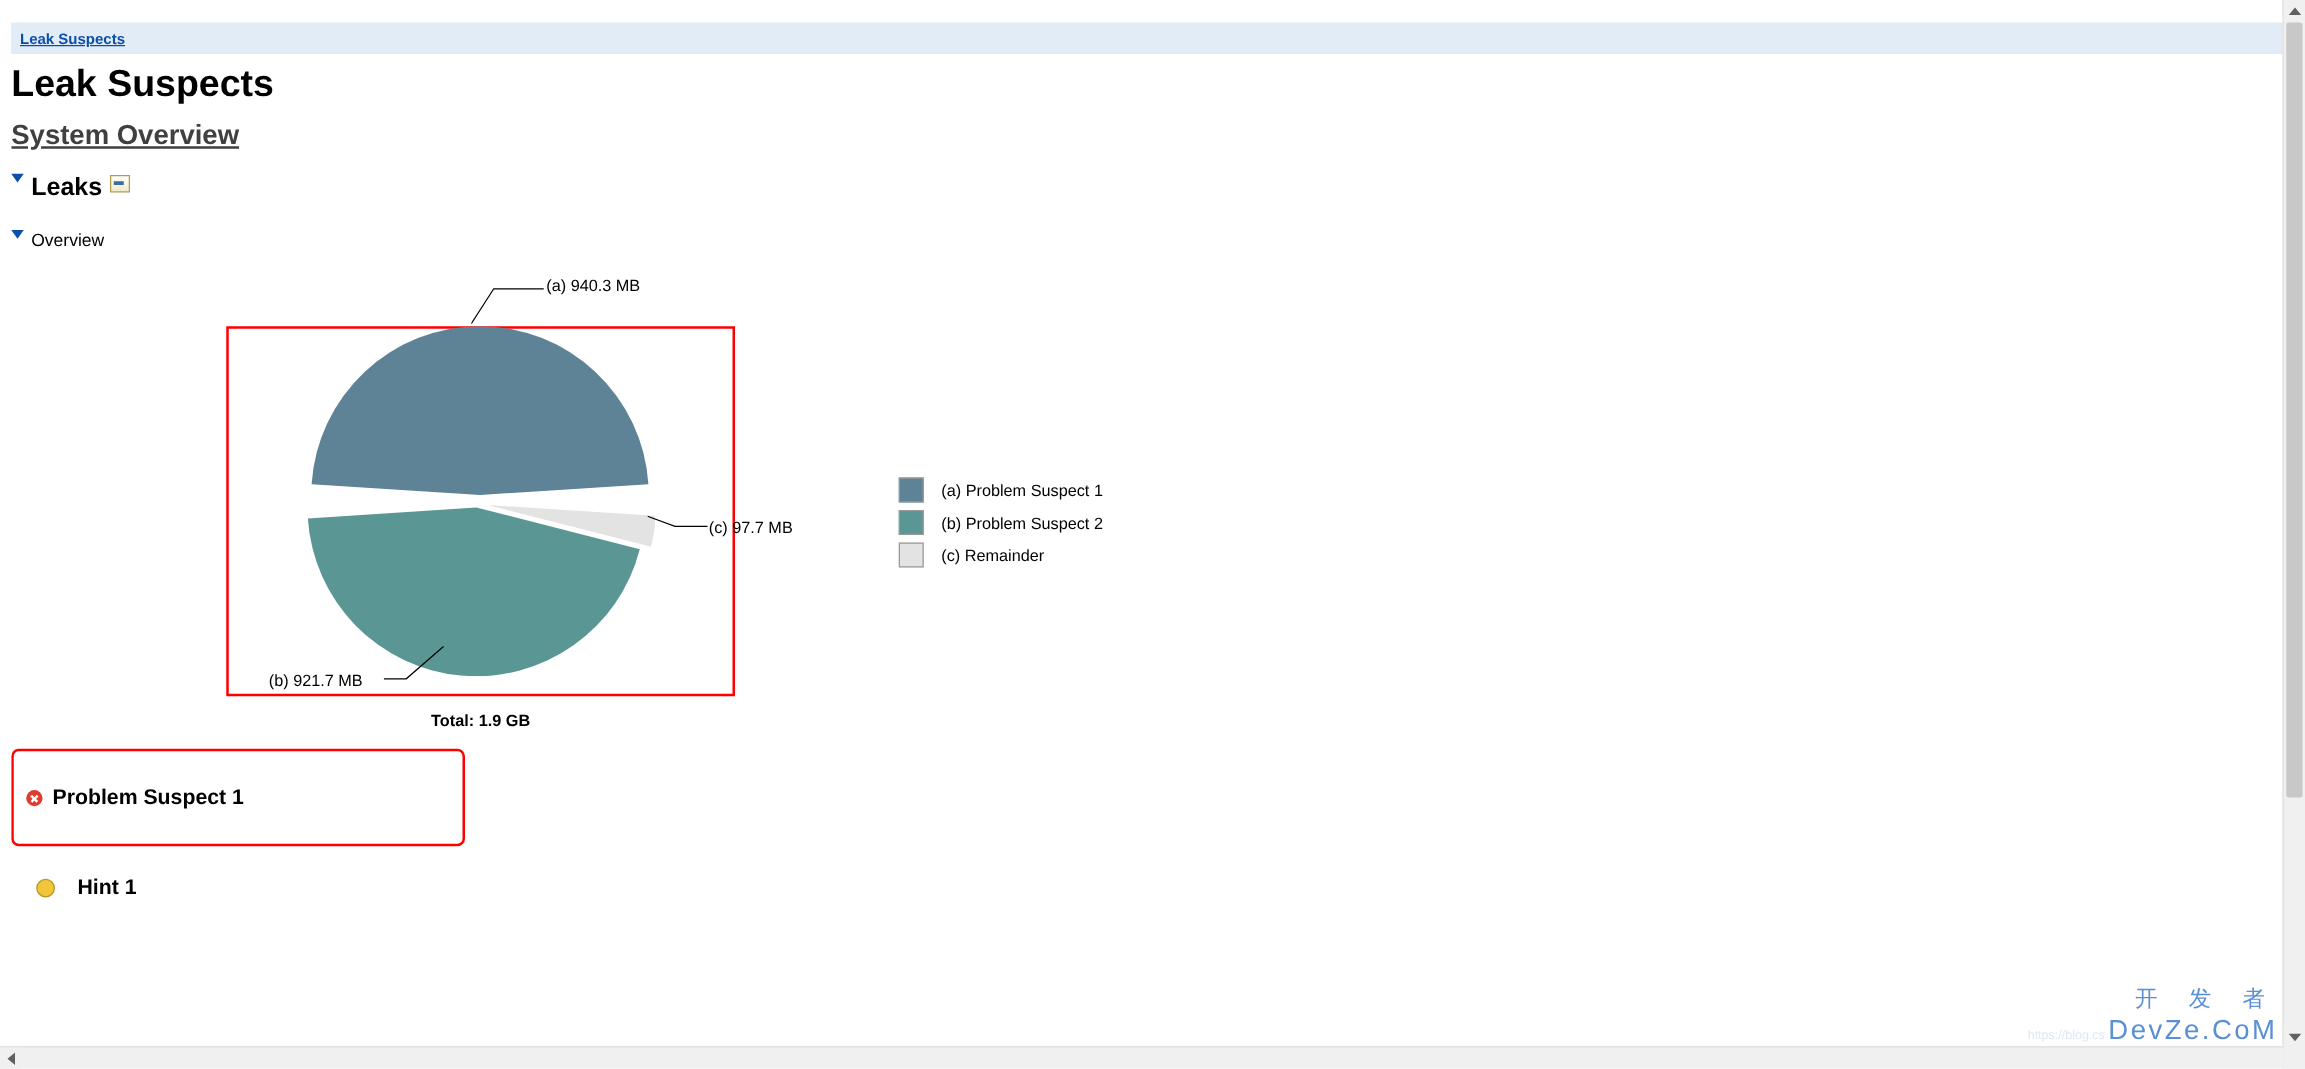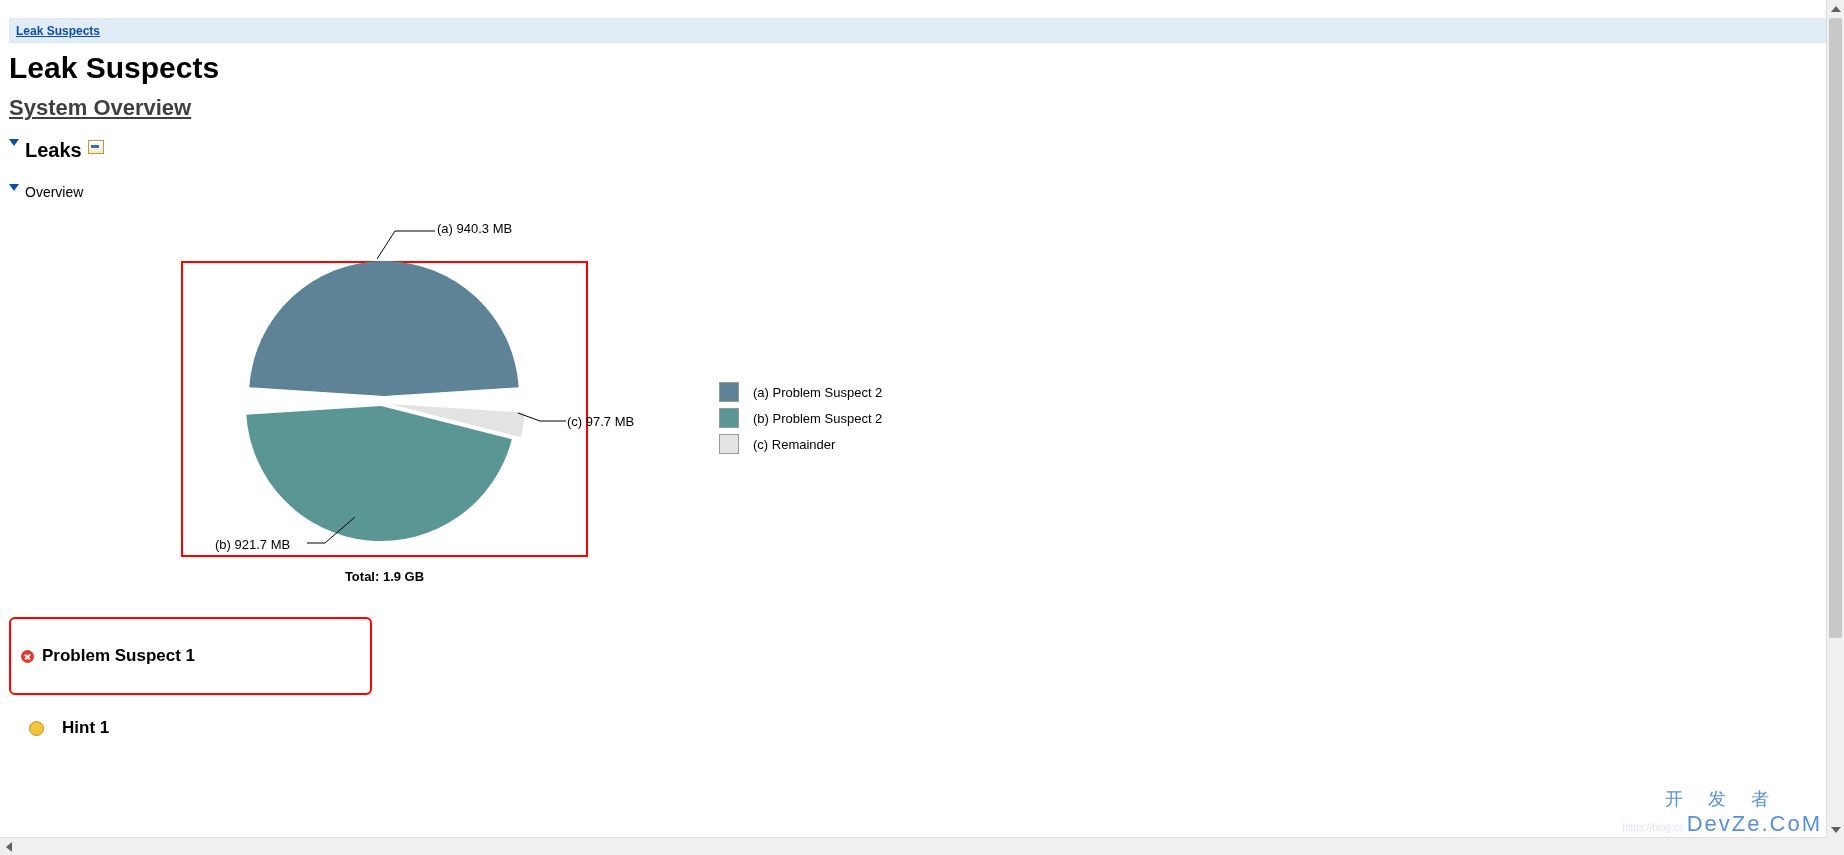--- a/index.html
+++ b/index.html
@@ -17,21 +17,21 @@
   .small-icon::after{content:"";position:absolute;left:2px;top:4px;width:8px;height:3px;background:#3a6ea5}
   .chart-zone{margin-top:21px;margin-left:10px}
   .chart-row{position:relative;width:950px;height:360px}
   .pie-frame{position:absolute;left:162px;top:40px;width:407px;height:296px;border:2px solid #ff0000;box-sizing:border-box}
   .callout{position:absolute;font-size:13px;color:#000;white-space:nowrap}
   svg.pie{position:absolute;left:225px;top:40px}
   .legend{position:absolute;left:700px;top:155px}
   .legend-item{display:flex;align-items:center;margin:6px 0;font-size:13px}
   .swatch{width:18px;height:18px;border:1px solid #999;margin-right:14px}
   .total-line{position:absolute;left:162px;top:348px;width:407px;text-align:center;font-weight:bold;font-size:13px}
-  .suspect-frame{margin-top:36px;width:363px;border:2px solid #ff0000;border-radius:6px;padding:4px 6px 4px 2px;box-sizing:border-box}
+  .suspect-frame{margin-top:18px;width:363px;border:2px solid #ff0000;border-radius:6px;padding:4px 6px 4px 2px;box-sizing:border-box}
   .suspect-row{display:flex;align-items:center;gap:8px;padding:6px 0}
   .err-icon{width:13px;height:13px;border-radius:50%;background:#e23b2e;position:relative;display:inline-block}
   .err-icon::before,.err-icon::after{content:"";position:absolute;left:3px;top:6px;width:7px;height:1.6px;background:#fff}
   .err-icon::before{transform:rotate(45deg)}
   .err-icon::after{transform:rotate(-45deg)}
   .hint-row{display:flex;align-items:center;gap:18px;padding:6px 0;margin-left:2px}
   .hint-icon{width:13px;height:13px;border-radius:50%;background:#f0c73a;border:1px solid #b89420;position:relative;display:inline-block}
   .scrollbar-v{position:absolute;right:0;top:0;width:17px;height:100%;background:#f0f0f0;border-left:1px solid #ddd}
   .sb-btn{position:absolute;left:0;width:17px;height:17px;background:#f0f0f0;display:flex;align-items:center;justify-content:center}
   .sb-btn.up{top:0}
@@ -102,21 +102,21 @@
         </svg>
 
       <span class="callout" style="left:196px;top:316px">(b)  921.7 MB</span>
       <svg width="50" height="32" style="position:absolute;left:288px;top:296px">
           <polyline points="48,0 18,26 0,26" fill="none" stroke="#000" stroke-width="1"></polyline>
         </svg>
 
       <div class="legend">
         <div class="legend-item">
           <span class="swatch" style="background:#5e8296"></span>
-          <span>(a)  Problem Suspect 2</span>
+          <span>(a)  Problem Suspect 1</span>
         </div>
         <div class="legend-item">
           <span class="swatch" style="background:#5a9693"></span>
           <span>(b)  Problem Suspect 2</span>
         </div>
         <div class="legend-item">
           <span class="swatch" style="background:#e3e3e3"></span>
           <span>(c)  Remainder</span>
         </div>
       </div>
@@ -152,15 +152,15 @@
 </div>
 
 <div class="scrollbar-h">
   <div class="sb-h-btn" style="left:0">
       <span class="sb-h-arrow-left"></span>
     </div>
 </div>
 <div class="corner-sq"></div>
 
 <div class="watermark">
-  <div style="text-align:center"><span class="cn">开 发 者</span></div>
+  <div style="text-align:right"><span class="cn">开 发 者</span></div>
   <div style="text-align:right"><span style="opacity:.35">https://blog.cs</span> <span class="big">DevZe.CoM</span></div>
 </div>
 
 </body></html>

